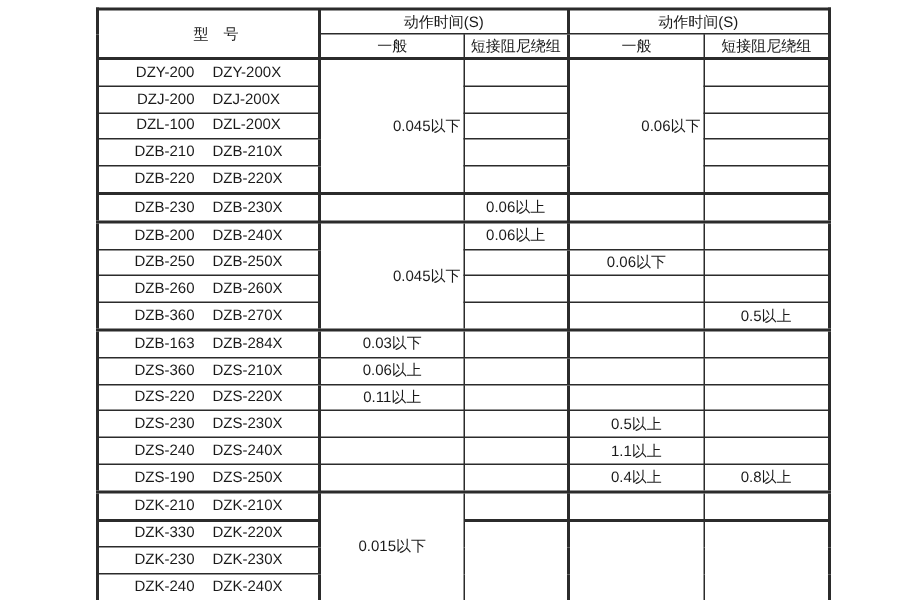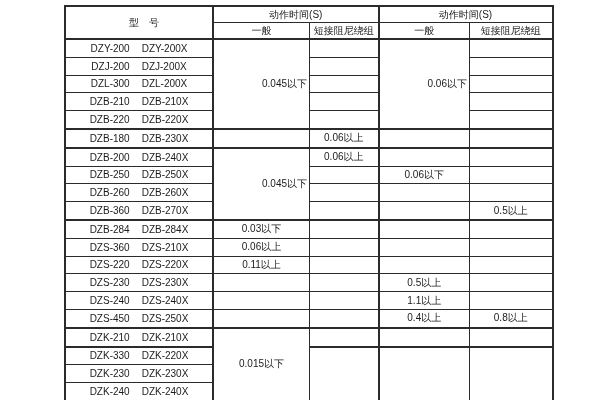--- a/index.html
+++ b/index.html
@@ -83,36 +83,36 @@
         <td class="group-end"></td>
         <td rowspan="5" class="thick-cell">0.06以下</td>
         <td></td>
       </tr>
       <tr>
         <td class="c-model"><span class="model-code">DZJ-200</span><span class="model-code">DZJ-200X</span></td>
         <td class="group-end"></td>
         <td></td>
       </tr>
       <tr>
-        <td class="c-model"><span class="model-code">DZL-300</span><span class="model-code">DZL-200X</span></td>
+        <td class="c-model"><span class="model-code">DZL-100</span><span class="model-code">DZL-200X</span></td>
         <td class="group-end"></td>
         <td></td>
       </tr>
       <tr>
         <td class="c-model"><span class="model-code">DZB-210</span><span class="model-code">DZB-210X</span></td>
         <td class="group-end"></td>
         <td></td>
       </tr>
       <tr class="thick-row">
         <td class="c-model"><span class="model-code">DZB-220</span><span class="model-code">DZB-220X</span></td>
         <td class="group-end"></td>
         <td></td>
       </tr>
       <tr class="thick-row">
-        <td class="c-model"><span class="model-code">DZB-180</span><span class="model-code">DZB-230X</span></td>
+        <td class="c-model"><span class="model-code">DZB-230</span><span class="model-code">DZB-230X</span></td>
         <td></td>
         <td class="group-end">0.06以上</td>
         <td></td>
         <td></td>
       </tr>
       <tr>
         <td class="c-model"><span class="model-code">DZB-200</span><span class="model-code">DZB-240X</span></td>
         <td rowspan="4" class="thick-cell">0.045以下</td>
         <td class="group-end">0.06以上</td>
         <td></td>
@@ -130,21 +130,21 @@
         <td></td>
         <td></td>
       </tr>
       <tr class="thick-row">
         <td class="c-model"><span class="model-code">DZB-360</span><span class="model-code">DZB-270X</span></td>
         <td class="group-end"></td>
         <td></td>
         <td>0.5以上</td>
       </tr>
       <tr>
-        <td class="c-model"><span class="model-code">DZB-284</span><span class="model-code">DZB-284X</span></td>
+        <td class="c-model"><span class="model-code">DZB-163</span><span class="model-code">DZB-284X</span></td>
         <td>0.03以下</td>
         <td class="group-end"></td>
         <td></td>
         <td></td>
       </tr>
       <tr>
         <td class="c-model"><span class="model-code">DZS-360</span><span class="model-code">DZS-210X</span></td>
         <td>0.06以上</td>
         <td class="group-end"></td>
         <td></td>
@@ -165,21 +165,21 @@
         <td></td>
       </tr>
       <tr>
         <td class="c-model"><span class="model-code">DZS-240</span><span class="model-code">DZS-240X</span></td>
         <td></td>
         <td class="group-end"></td>
         <td>1.1以上</td>
         <td></td>
       </tr>
       <tr class="thick-row">
-        <td class="c-model"><span class="model-code">DZS-450</span><span class="model-code">DZS-250X</span></td>
+        <td class="c-model"><span class="model-code">DZS-190</span><span class="model-code">DZS-250X</span></td>
         <td></td>
         <td class="group-end"></td>
         <td>0.4以上</td>
         <td>0.8以上</td>
       </tr>
       <tr class="thick-row">
         <td class="c-model"><span class="model-code">DZK-210</span><span class="model-code">DZK-210X</span></td>
         <td rowspan="4">0.015以下</td>
         <td class="group-end"></td>
         <td></td>

